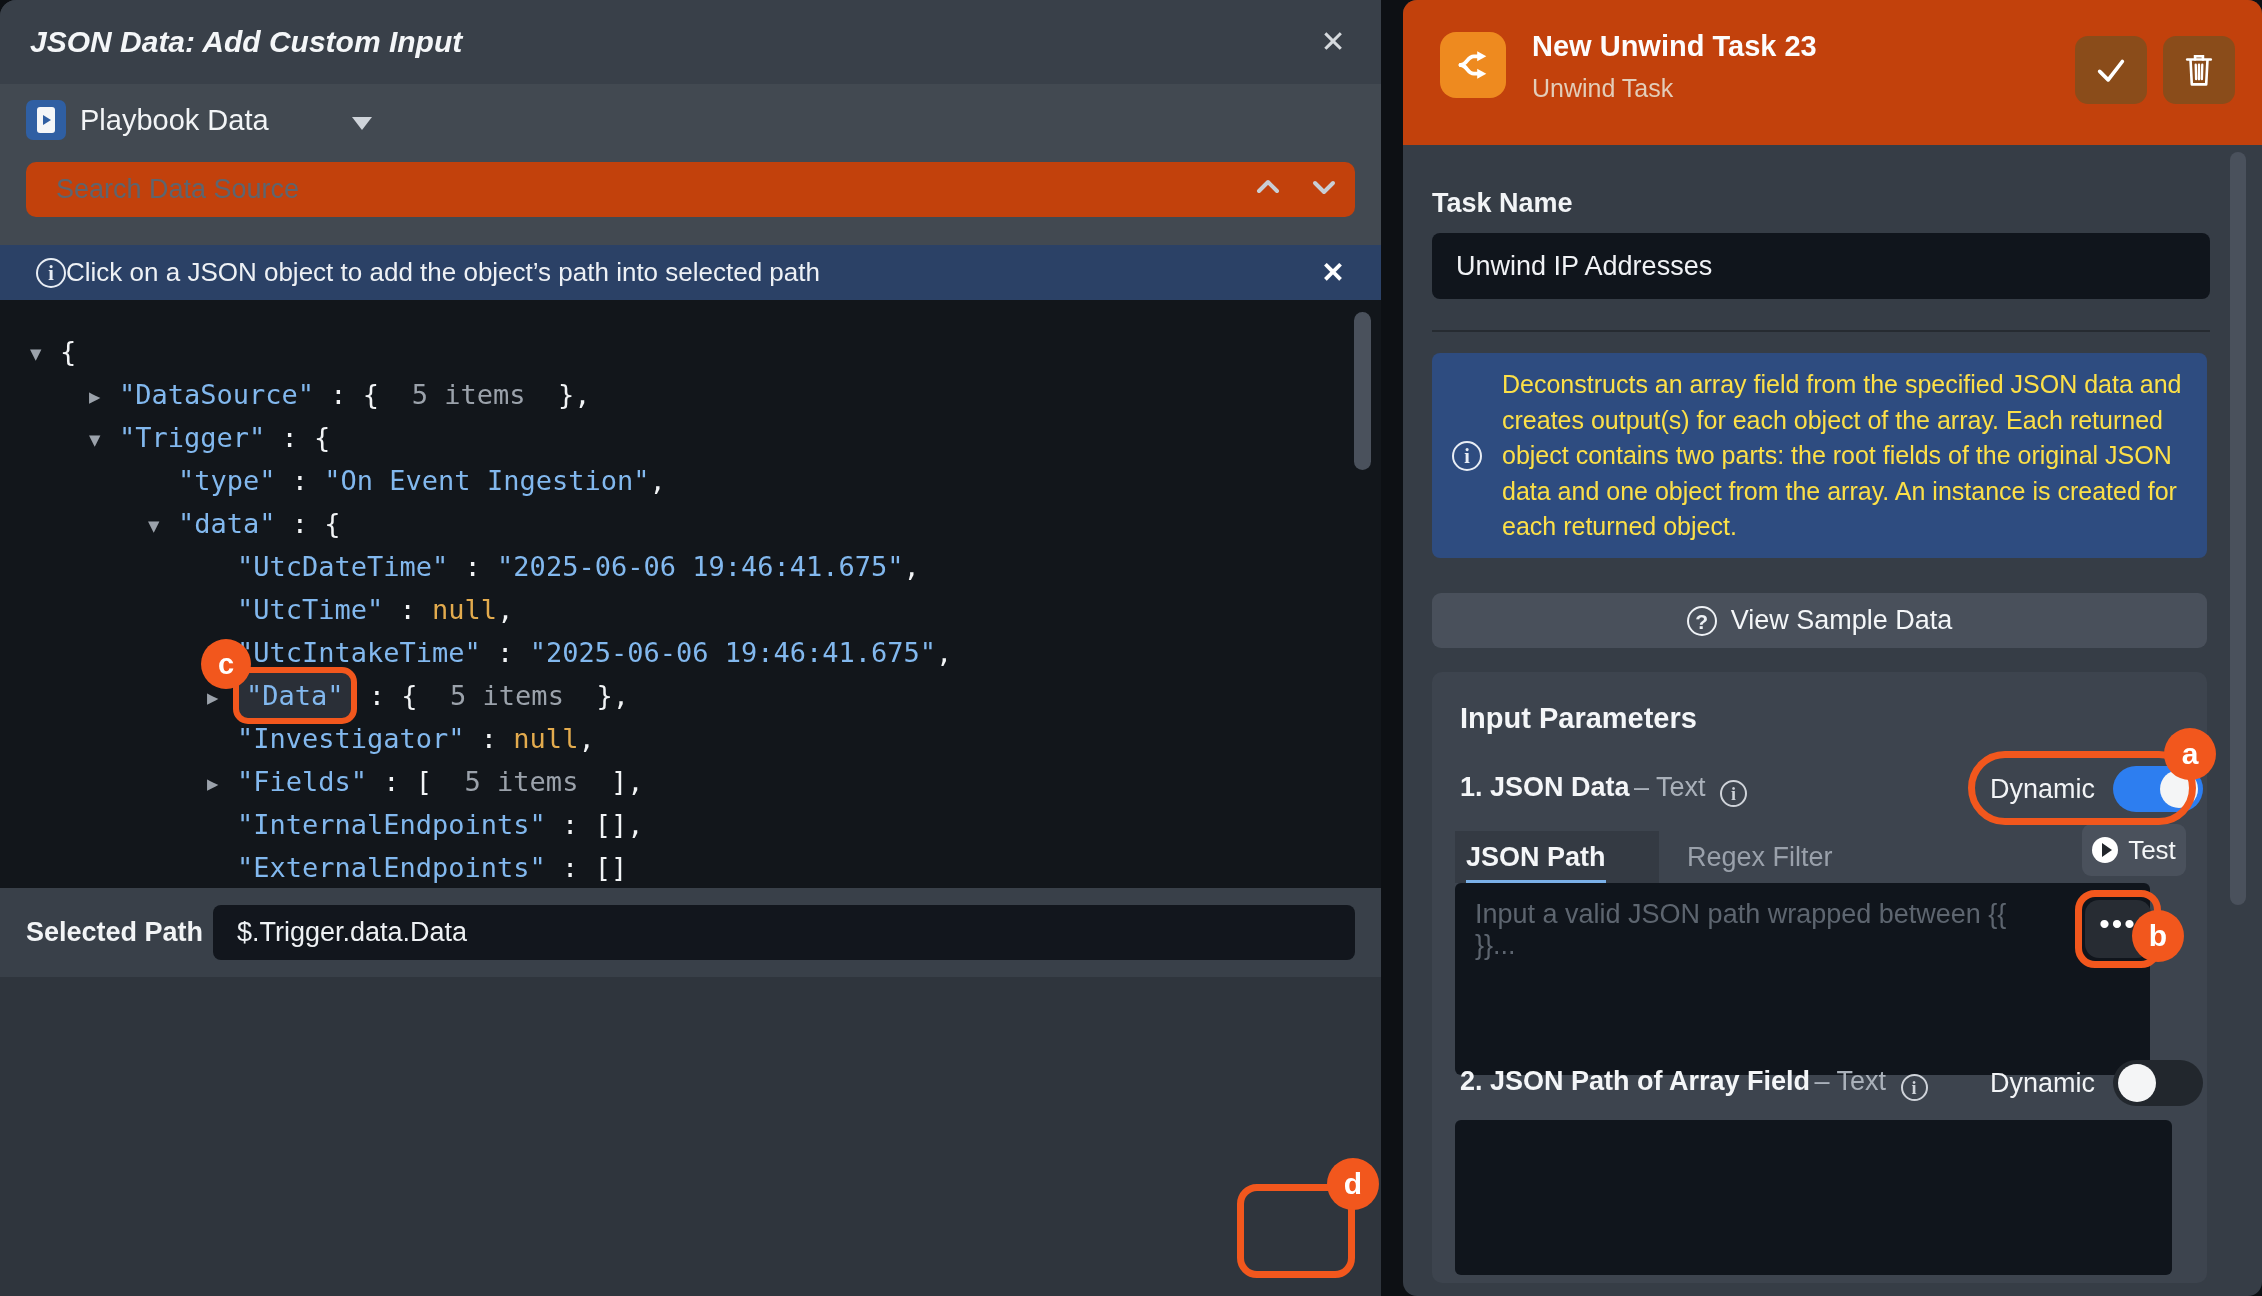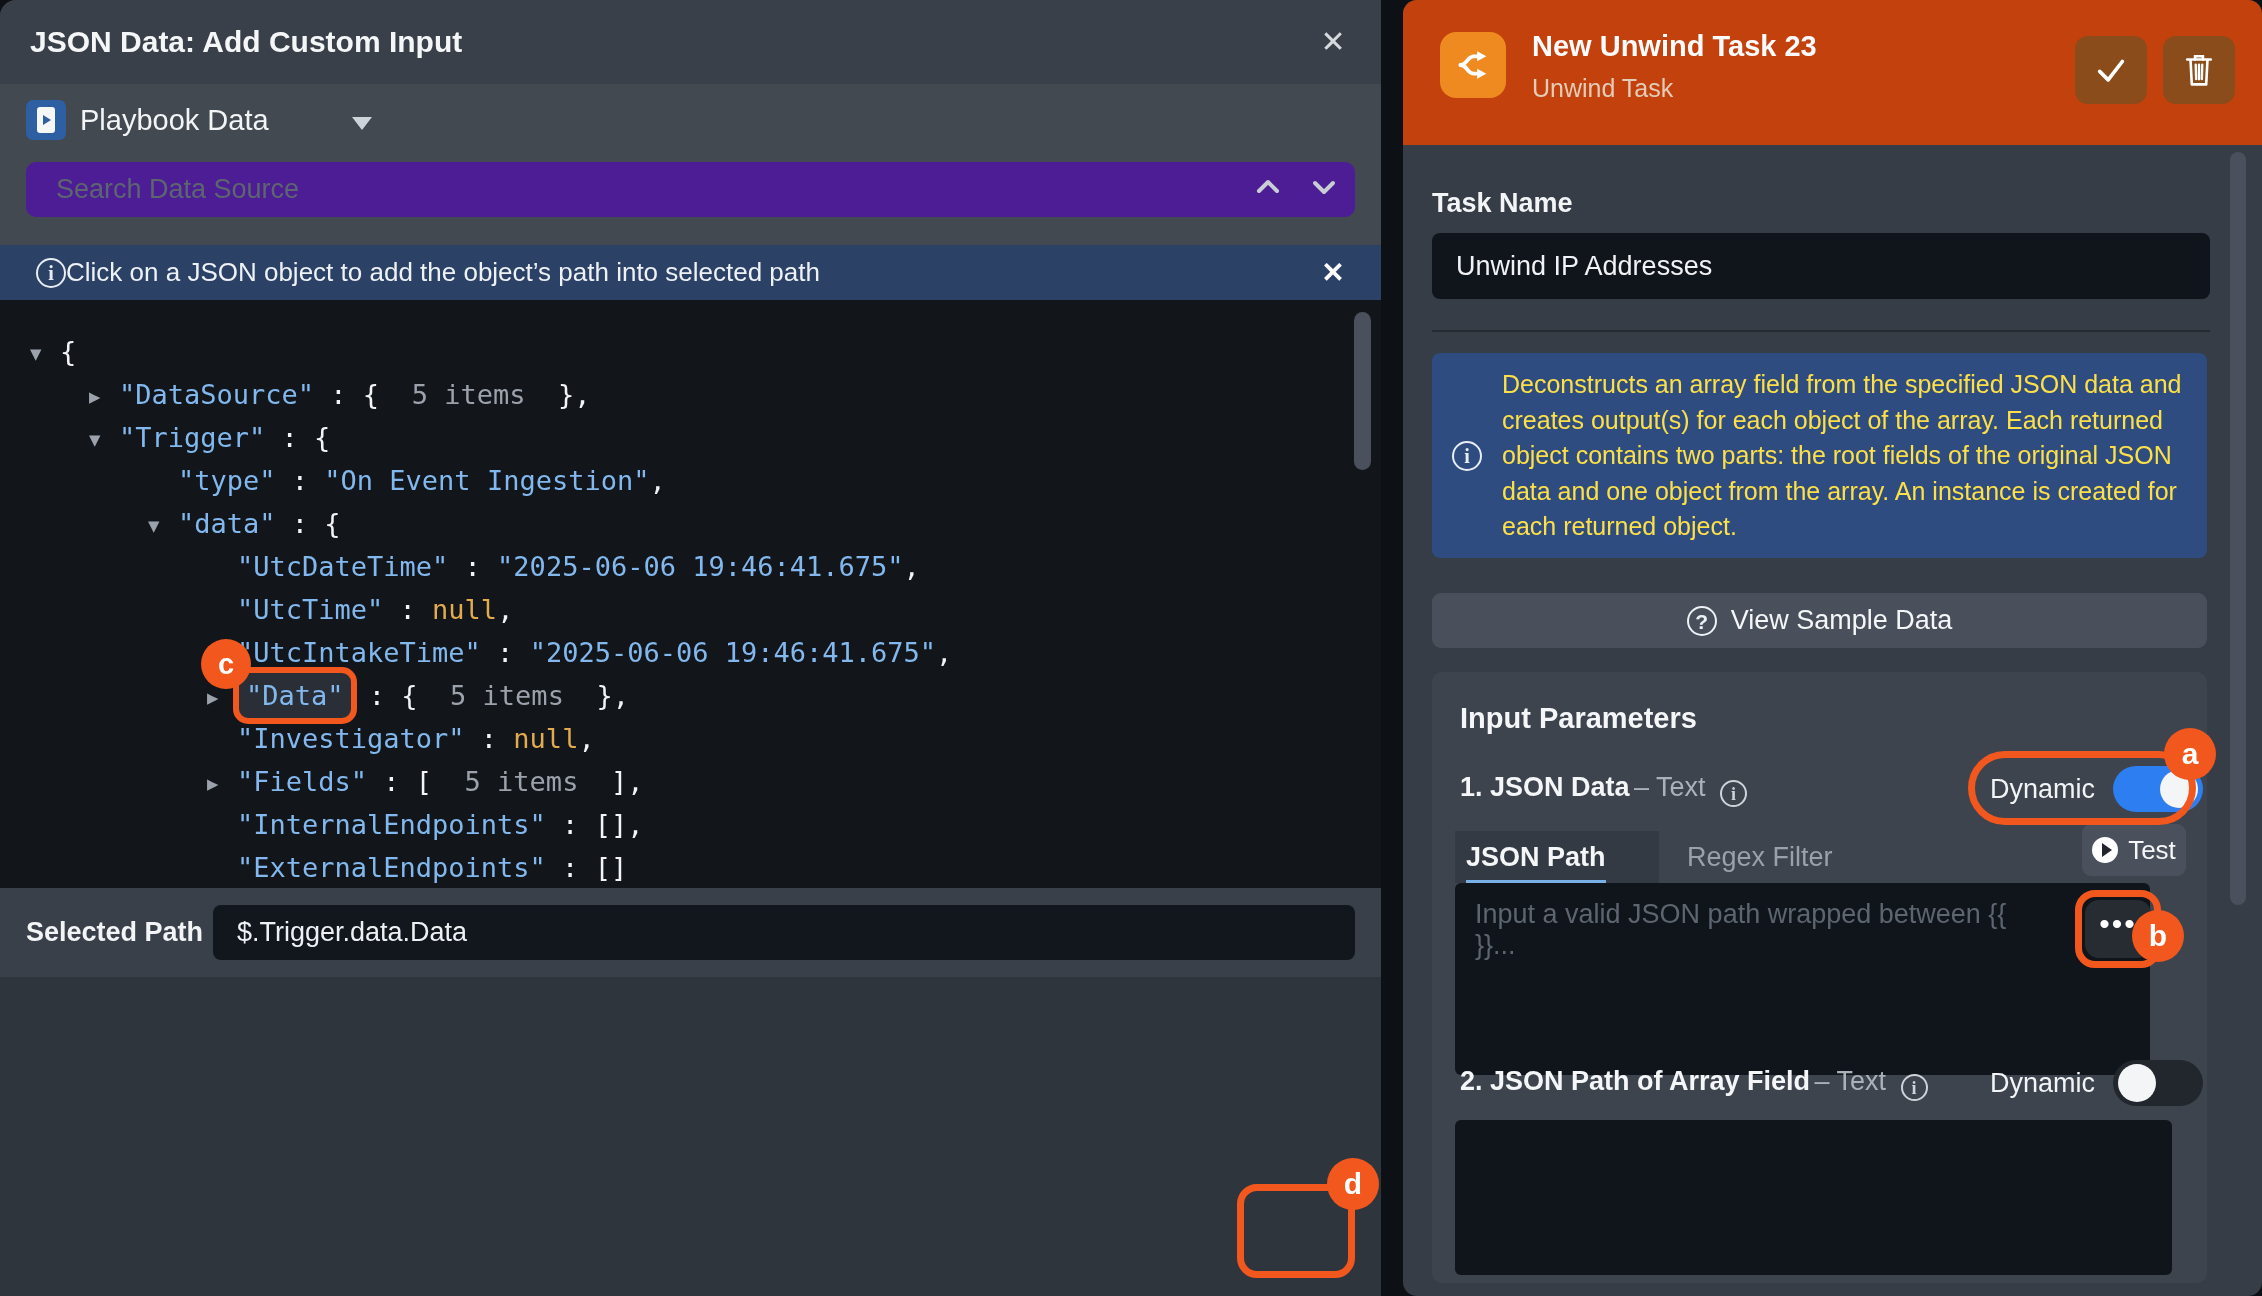--- a/index.html
+++ b/index.html
@@ -2,30 +2,30 @@
 <html><head>
 <meta charset="utf-8">
 <style>
   * { margin:0; padding:0; box-sizing:border-box; }
   html,body { width:2262px; height:1296px; background:#0d1014; font-family:"Liberation Sans",sans-serif; overflow:hidden; }
   .stage { position:relative; width:2262px; height:1296px; }
 
   
   .dialog { position:absolute; left:0; top:0; width:1381px; height:1296px; background:#2f353d; border-radius:16px 0 0 0; overflow:hidden; }
   .dlg-header { position:absolute; left:0; top:0; width:100%; height:84px; background:#394049; }
-  .dlg-title { position:absolute; left:30px; top:0; line-height:84px; color:#f4f6f8; font-size:30px; font-weight:bold; }
+  .dlg-title { position:absolute; left:30px; top:0; line-height:84px; color:#f4f6f8; font-size:30px; font-weight:bold;font-style:italic; }
   .dlg-close { position:absolute; right:28px; top:22px; width:40px; height:40px; color:#d6dade; font-size:30px; line-height:40px; text-align:center; cursor:pointer; }
 
   .selector-area { position:absolute; left:0; top:84px; width:100%; height:161px; background:#424951; }
   .pb-icon { position:absolute; left:26px; top:16px; width:40px; height:40px; background:#2f5fa3; border-radius:7px; }
   .pb-icon .doc { position:absolute; left:11px; top:7px; width:18px; height:26px; background:#f4f6f8; border-radius:3px; }
   .pb-icon .doc::after { content:""; position:absolute; left:6px; top:8px; width:0; height:0; border-left:8px solid #2f5fa3; border-top:5px solid transparent; border-bottom:5px solid transparent; }
   .pb-label { position:absolute; left:80px; top:16px; line-height:40px; color:#f2f4f6; font-size:29px; }
   .pb-caret { position:absolute; left:352px; top:33px; width:0; height:0; border-left:10px solid transparent; border-right:10px solid transparent; border-top:13px solid #cfd4da; }
-  .search-box { position:absolute; left:26px; top:78px; width:1329px; height:55px; background:#4c1d95; border:none; border-radius:10px; color:#e8ebef; font-size:27px; padding:0 110px 0 30px; outline:none; font-family:"Liberation Sans",sans-serif; }
+  .search-box { position:absolute; left:26px; top:78px; width:1329px; height:55px; background:#c2410c; border:none; border-radius:10px; color:#e8ebef; font-size:27px; padding:0 110px 0 30px; outline:none; font-family:"Liberation Sans",sans-serif; }
   .search-box::placeholder { color:#5d656f; }
   .search-chevrons { position:absolute; right:40px; top:86px; display:flex; gap:22px; }
   .search-chevrons svg { cursor:pointer; }
 
   .banner { position:absolute; left:0; top:245px; width:100%; height:55px; background:#2b4166; display:flex; align-items:center; }
   .banner .info-i { margin-left:36px; }
   .banner-text { color:#eef1f5; font-size:26px; }
   .banner-close { position:absolute; right:30px; top:10px; width:36px; height:36px; color:#ffffff; font-size:28px; font-weight:bold; line-height:36px; text-align:center; cursor:pointer; }
 
   .info-i { width:30px; height:30px; border:2.5px solid #e8edf4; border-radius:50%; color:#e8edf4; font-size:20px; font-weight:bold; text-align:center; line-height:26px; flex:none; font-family:"Liberation Serif",serif; }

